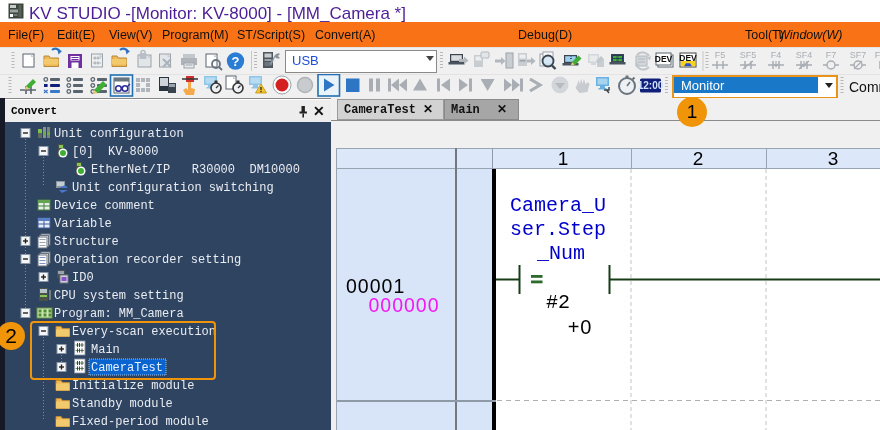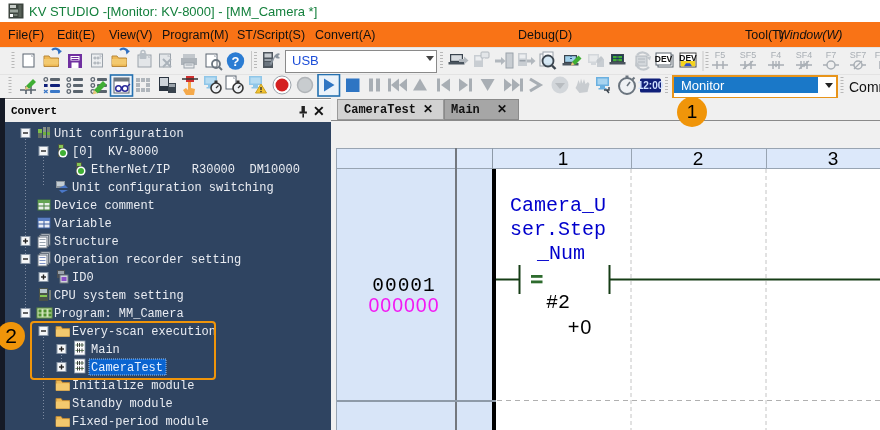--- a/index.html
+++ b/index.html
@@ -11,21 +11,21 @@
 <div class="abs" style="left:0;top:0;width:6px;height:430px;background:#0a0a0a;"></div>
 <div class="abs" style="left:0;top:0;width:880px;height:22px;background:#ffffff;"></div>
 <svg class="abs" style="left:8px;top:3px;" width="16" height="16">
  <rect x="0.5" y="0.5" width="15" height="15" fill="#3d453f"></rect>
  <rect x="2" y="2" width="6" height="3" fill="#c8cdc9"></rect>
  <rect x="2" y="6.5" width="8" height="3" fill="#9aa49c"></rect>
  <rect x="10.5" y="2" width="3" height="12" fill="#58625a"></rect>
  <rect x="2" y="11" width="3" height="3" fill="#fff"></rect>
  <rect x="5.5" y="11" width="4" height="2" fill="#717b73"></rect>
 </svg>
-<div class="abs" style="left:29px;top:4px;font-size:13px;color:#15803d;">KV STUDIO -[Monitor: KV-8000] - [MM_Camera *]</div>
+<div class="abs" style="left:29px;top:4px;font-size:17px;color:#4c1d95;">KV STUDIO -[Monitor: KV-8000] - [MM_Camera *]</div>
 
 <div class="abs" style="left:0;top:22px;width:880px;height:25px;background:#f97316;font-size:12.5px;color:#111;">
  <span class="abs" style="left:8px;top:6px;">File(F)</span>
  <span class="abs" style="left:57px;top:6px;">Edit(E)</span>
  <span class="abs" style="left:109px;top:6px;">View(V)</span>
  <span class="abs" style="left:162px;top:6px;">Program(M)</span>
  <span class="abs" style="left:237px;top:6px;">ST/Script(S)</span>
  <span class="abs" style="left:315px;top:6px;">Convert(A)</span>
  <span class="abs" style="left:518px;top:6px;">Debug(D)</span>
  <span class="abs" style="left:745px;top:6px;">Tool(T)</span>
@@ -457,21 +457,21 @@
 <div class="abs" style="left:492px;top:169px;width:4px;height:261px;background:#000;"></div>
 
 <svg class="abs" style="left:496px;top:169px;" width="384" height="261">
  <line x1="135" y1="0" x2="135" y2="261" stroke="#c4c4c4" stroke-width="1" stroke-dasharray="4 3"></line>
  <line x1="270" y1="0" x2="270" y2="261" stroke="#c4c4c4" stroke-width="1" stroke-dasharray="4 3"></line>
  <line x1="1" y1="231.5" x2="384" y2="231.5" stroke="#b0b0b0" stroke-width="1" stroke-dasharray="5 4"></line>
 </svg>
 
 <div class="abs" style="left:337px;top:400px;width:159px;height:1.6px;background:#8e9aa8;"></div>
 
-<div class="abs" style="left:346px;top:275px;width:116px;text-align:center;font-size:19.5px;letter-spacing:1px;color:#000;font-family:Liberation Mono, monospace;">00001</div>
+<div class="abs" style="left:346px;top:275px;width:116px;font-size:19.5px;letter-spacing:1px;color:#000;">00001</div>
 <div class="abs" style="left:346px;top:294px;width:116px;text-align:center;font-size:19.5px;letter-spacing:1px;color:#f318f3;">000000</div>
 
 <div class="abs mono" style="left:558px;top:194px;width:0;display:flex;justify-content:center;font-size:20px;color:#0000cc;white-space:pre;">Camera_U</div>
 <div class="abs mono" style="left:558px;top:218px;width:0;display:flex;justify-content:center;font-size:20px;color:#0000cc;white-space:pre;">ser.Step</div>
 <div class="abs mono" style="left:561px;top:242px;width:0;display:flex;justify-content:center;font-size:20px;color:#0000cc;white-space:pre;">_Num</div>
 <div class="abs mono" style="left:558px;top:291px;width:0;display:flex;justify-content:center;font-size:20px;color:#000;">#2</div>
 <div class="abs" style="left:580px;top:316px;width:0;display:flex;justify-content:center;font-size:20px;letter-spacing:0.8px;color:#000;">+0</div>
 <svg class="abs" style="left:496px;top:260px;" width="384" height="40">
  <line x1="0" y1="19.5" x2="24" y2="19.5" stroke="#163d16" stroke-width="2"></line>
  <line x1="114" y1="19.5" x2="384" y2="19.5" stroke="#163d16" stroke-width="2"></line>

